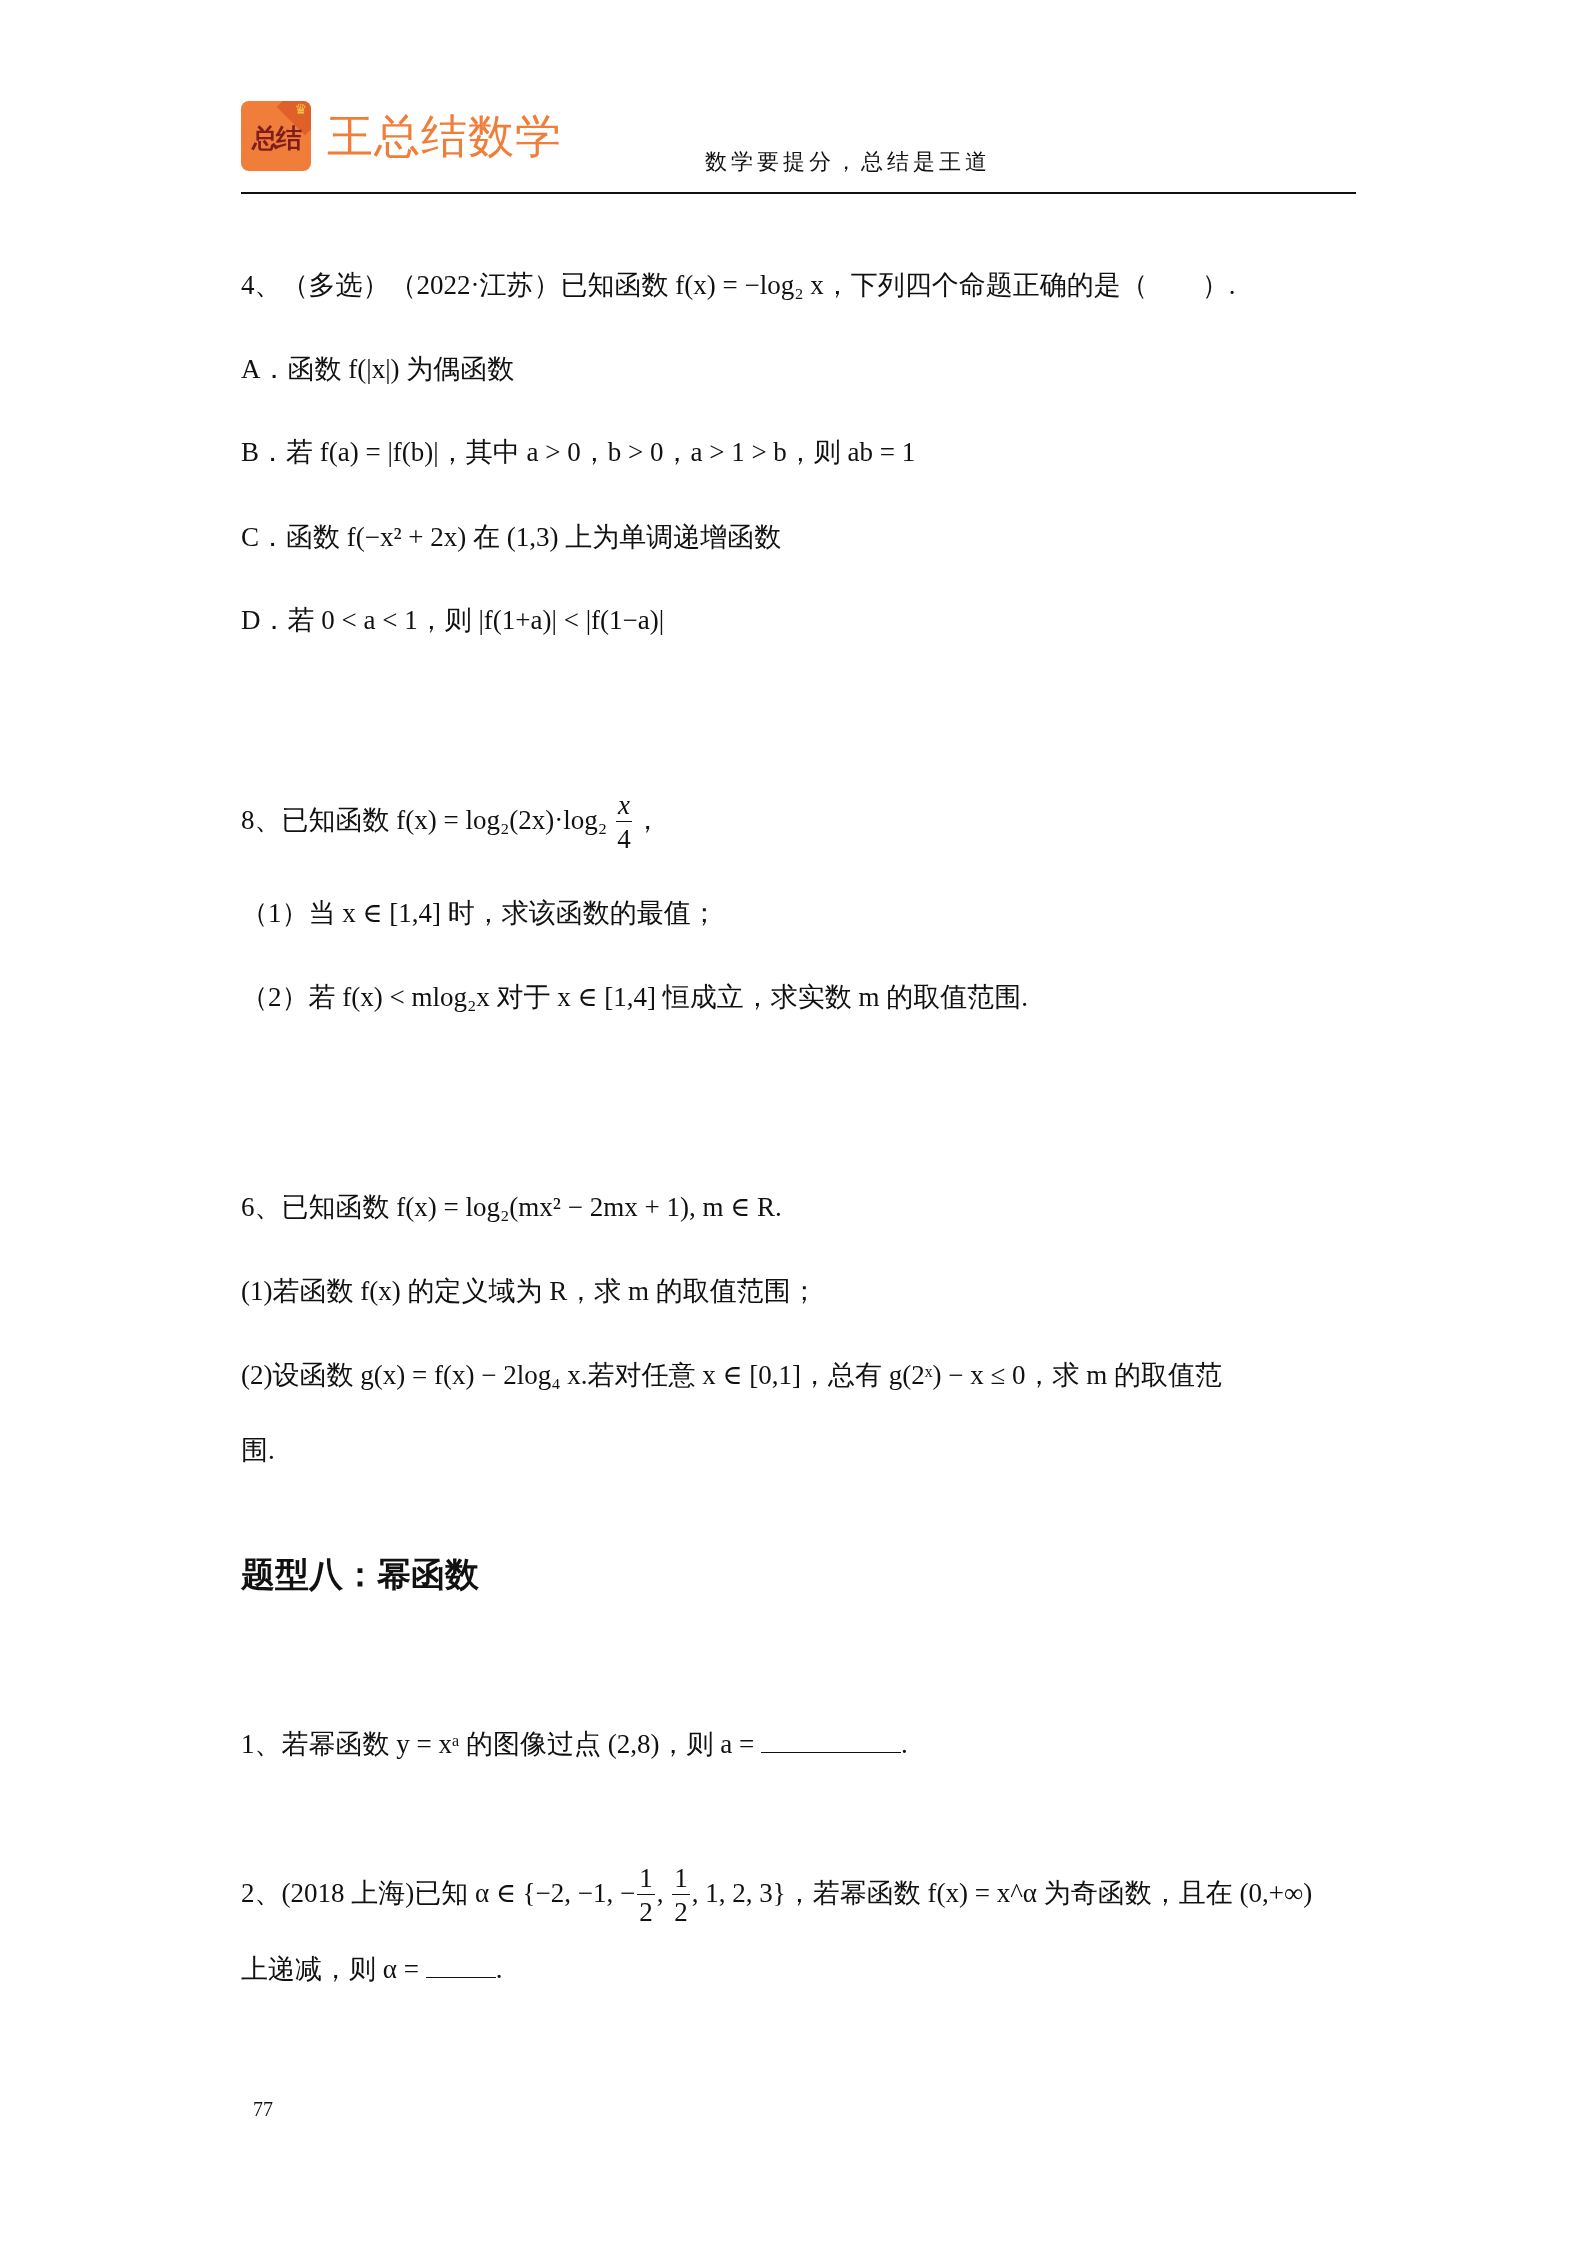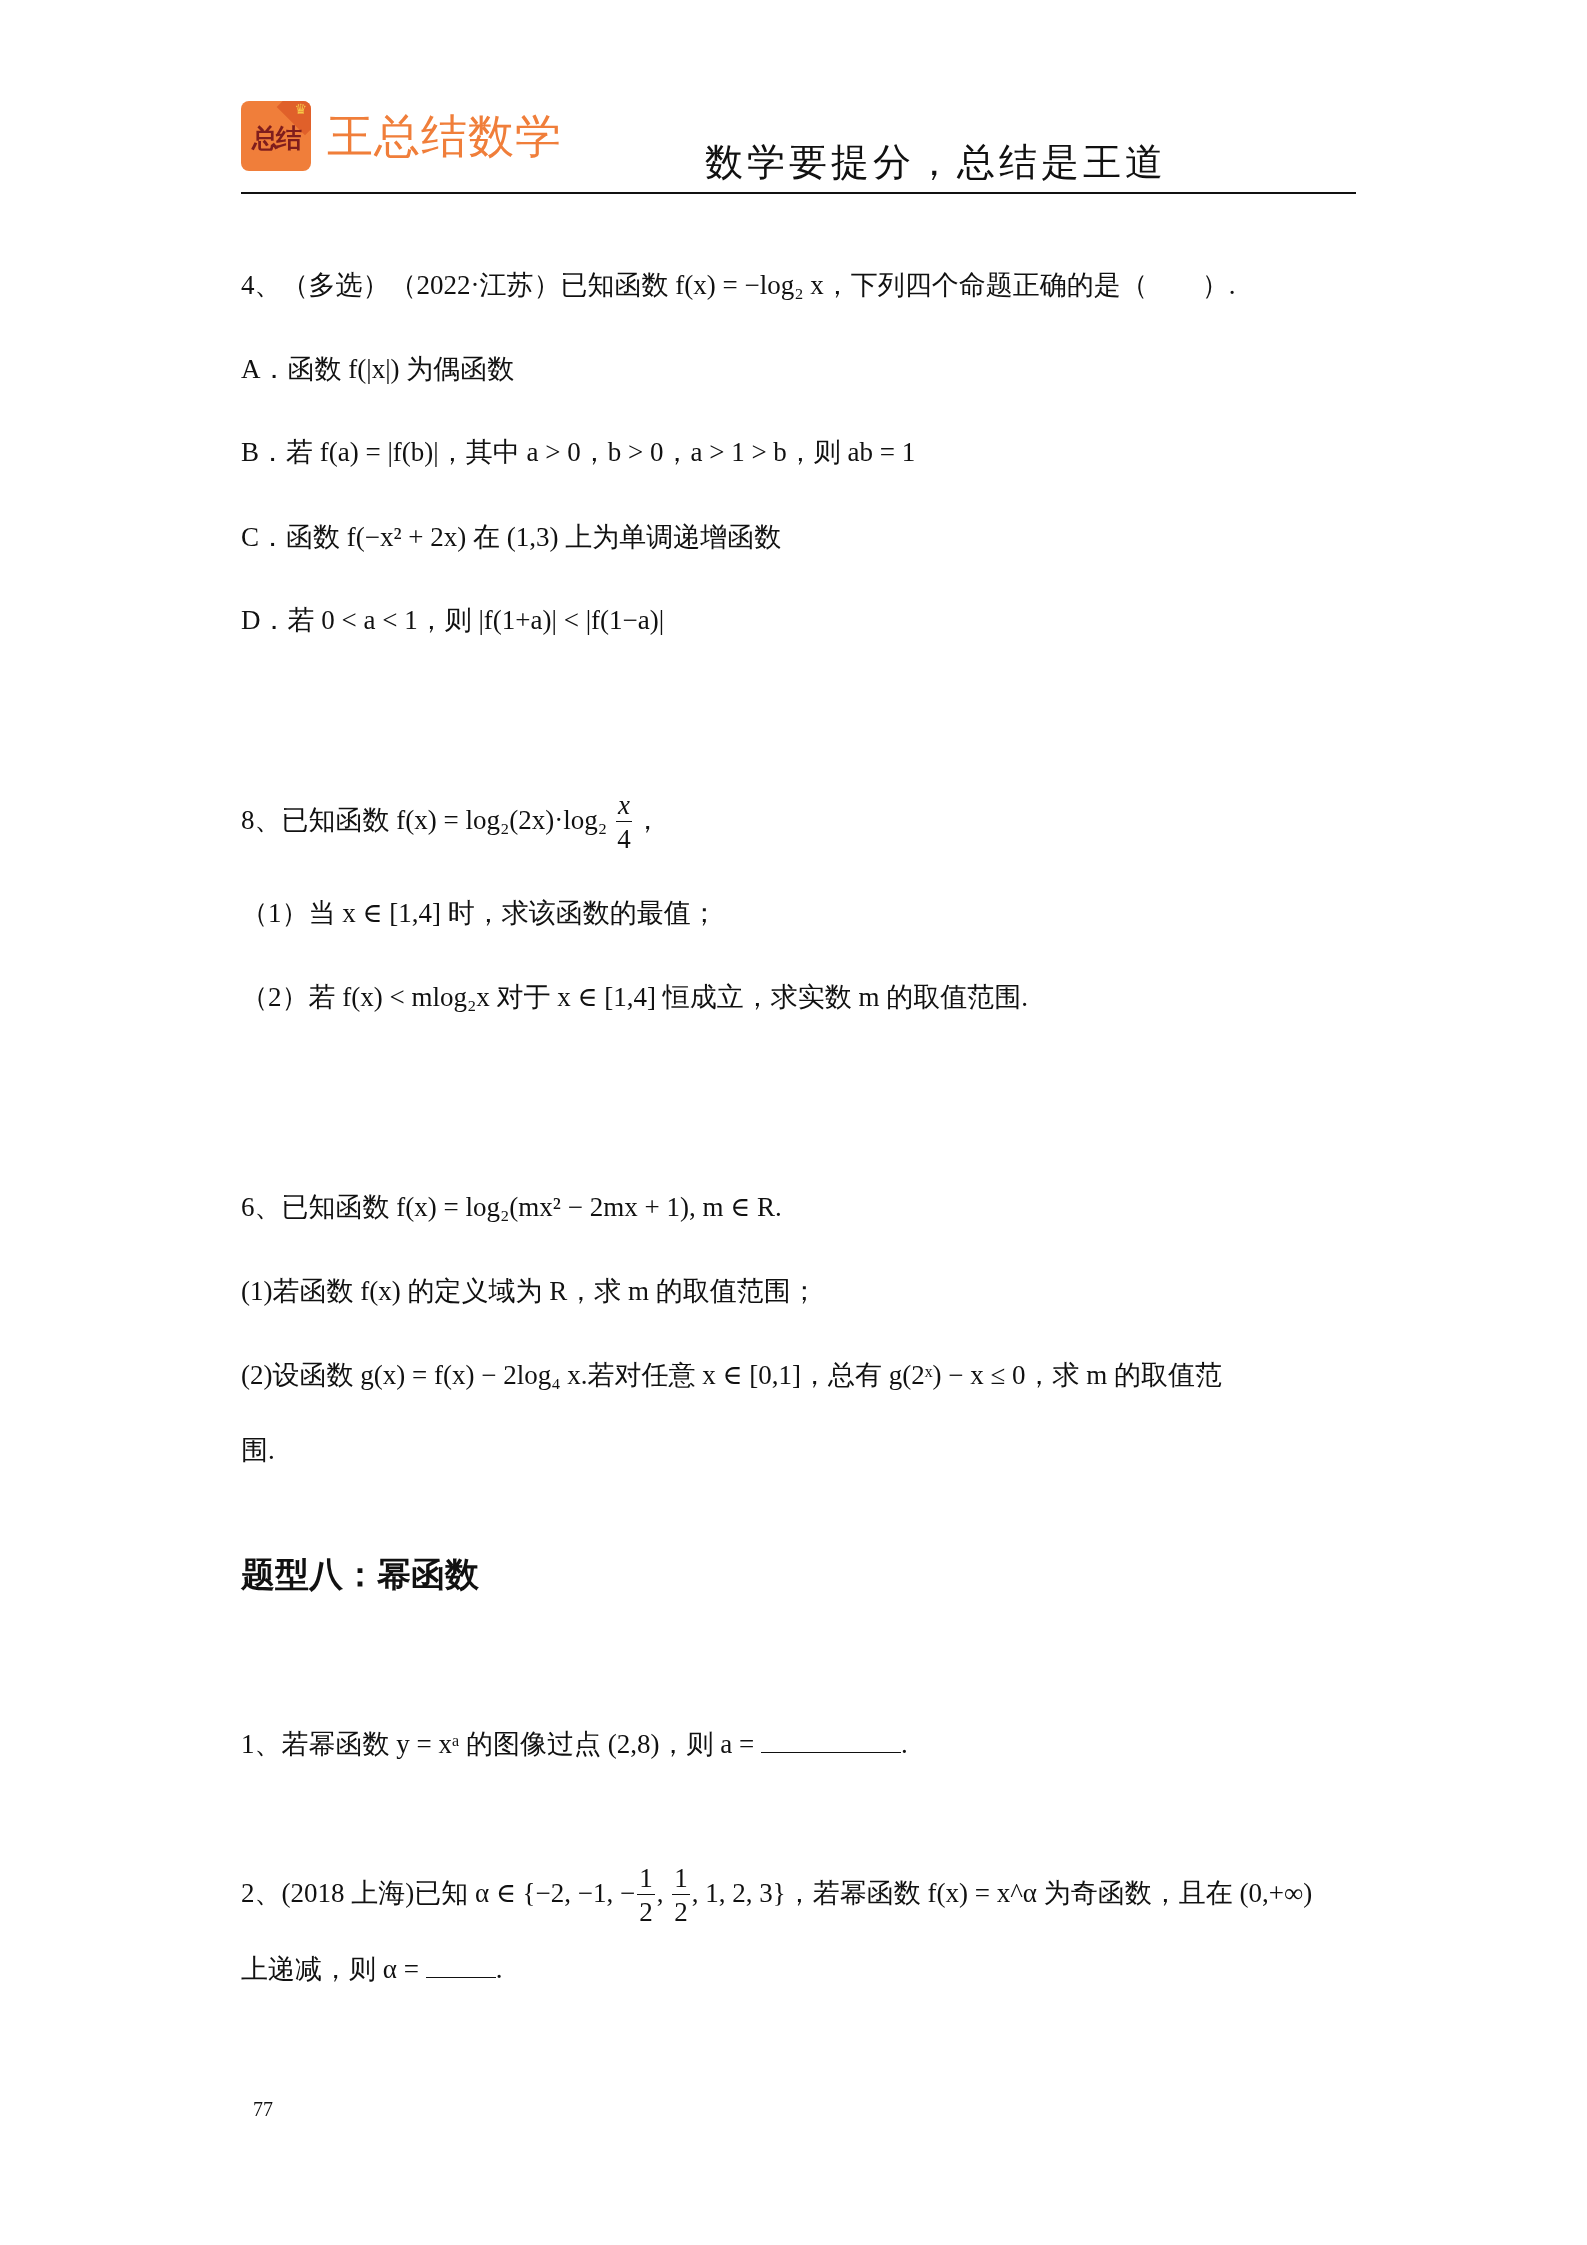--- a/index.html
+++ b/index.html
@@ -9,21 +9,21 @@
   .logo-box { left: 241px; top: 101px; width: 70px; height: 70px; border-radius: 8px;
               background: #f07e3a; overflow: hidden; }
   .logo-box .stripe { position: absolute; right: -14px; top: -14px; width: 40px; height: 40px;
               background: #e0602a; transform: rotate(45deg); }
   .logo-box .crown { position: absolute; right: 4px; top: 2px; font-size: 14px; color: #f7c948; line-height: 1; }
   .logo-box .logo-text { position: absolute; left: 3px; top: 20px; width: 64px; text-align: center;
               color: #7f1d1d; font-family: "DejaVu Sans", sans-serif; font-weight: bold; font-size: 26px;
               letter-spacing: -2px; line-height: 34px; }
   .brand { left: 320px; top: 106px; font-family: "DejaVu Sans", sans-serif; font-size: 46px;
            color: #f07e3a; letter-spacing: 1px; line-height: 60px; margin-left: 7px; }
-  .slogan { left: 705px; top: 140px; font-size: 38px; letter-spacing: 4px; line-height: 44px; color: #111; }
+  .slogan { left: 705px; top: 140px; font-size: 22px; letter-spacing: 4px; line-height: 44px; color: #111; }
   .rule { left: 241px; top: 192px; width: 1115px; height: 2px; background: #111; }
   .line { left: 241px; font-size: 27px; line-height: 40px; white-space: nowrap; margin-top: 47px; }
   .heading { left: 241px; font-family: "DejaVu Sans", sans-serif; font-weight: bold; font-size: 34px; line-height: 48px; text-align: center; }
   .pagenum { left: 253px; top: 2098px; font-size: 20px; }
   .frac { display: inline-block; vertical-align: middle; text-align: center; font-style: italic; line-height: 1; margin: 0 2px; }
   .frac .num { display: block; border-bottom: 1.5px solid #111; padding: 0 2px 2px; }
   .frac .den { display: block; padding-top: 4px; font-style: normal; }
   .blank { display: inline-block; border-bottom: 1.5px solid #111; height: 28px; vertical-align: baseline; }
 </style>
 </head>

